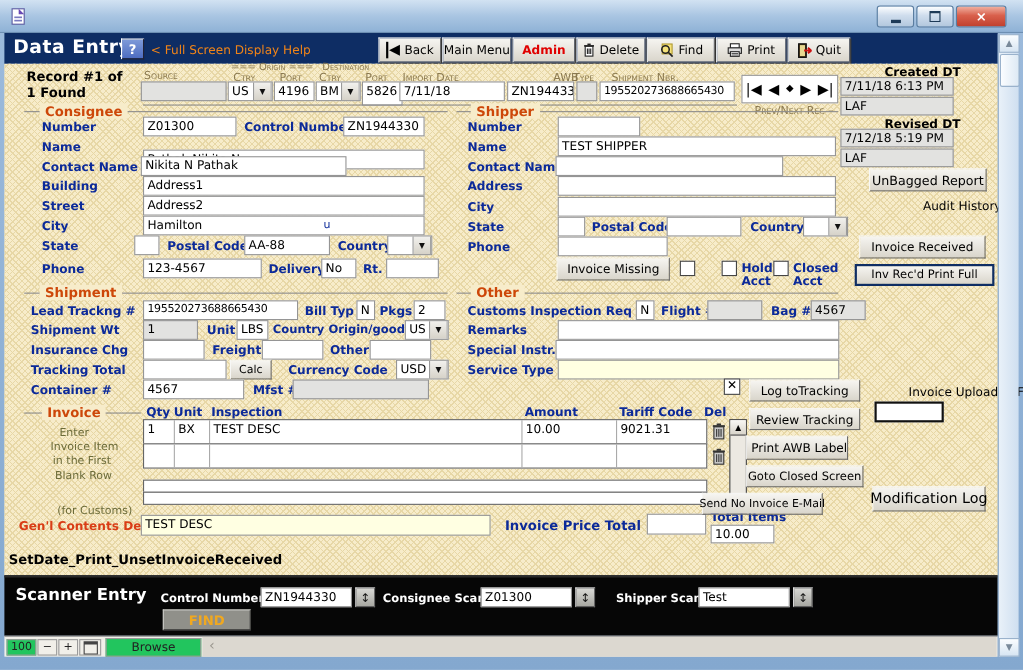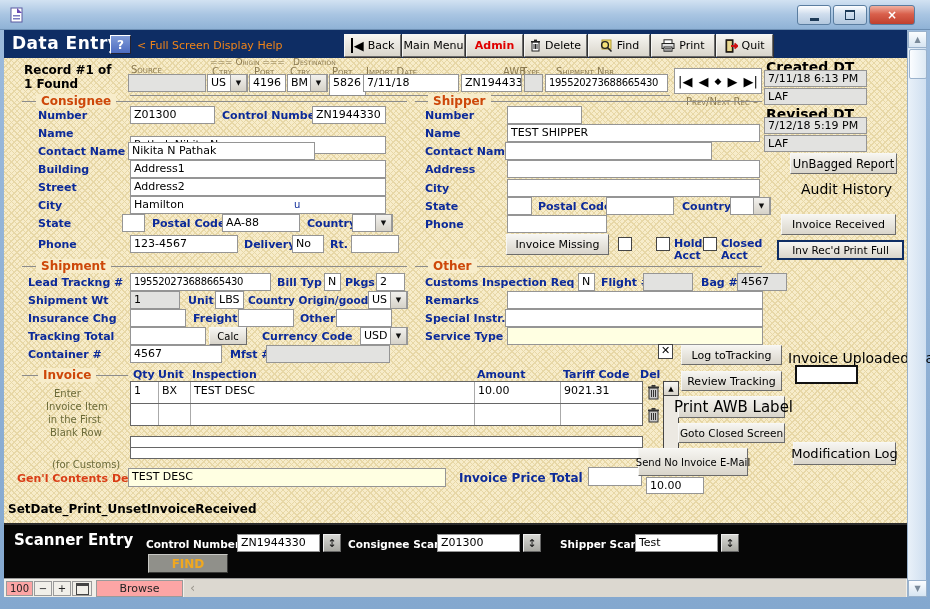--- a/index.html
+++ b/index.html
@@ -18,42 +18,42 @@
   #app-title{left:12px;top:33px;font-size:17px;font-weight:bold;color:#fff;letter-spacing:.5px;}
   #help-btn{left:110px;top:35px;width:21px;height:19px;background:linear-gradient(#7e9ad8,#4d6cc0);border:1px solid #fff;border-right-color:#223;border-bottom-color:#223;color:#fff;font-weight:bold;font-size:12px;display:flex;align-items:center;justify-content:center;}
   #help-text{left:137px;top:39px;font-size:11px;color:#f08418;}
   .tbtn{top:34px;height:23px;background:linear-gradient(#f6f5f1,#d9d5cb);border:1px solid #9a9a9a;border-top-color:#f6f6f4;border-left-color:#f6f6f4;border-right-color:#6c6c6c;border-bottom-color:#6c6c6c;font-size:11px;color:#000;display:flex;align-items:center;justify-content:center;gap:4px;box-shadow:1px 1px 0 #333;}
   
   #content{left:4px;top:58px;width:903px;height:465px;background-color:#f7ecca;
     background-image:repeating-linear-gradient(45deg,#e7d7a6 0 1px,transparent 1px 4px),
                      repeating-linear-gradient(-45deg,#e7d7a6 0 1px,transparent 1px 4px);}
   .sc{position:absolute;font-variant:small-caps;font-size:10px;color:#8a7950;white-space:nowrap;box-sizing:border-box;}
   .lbl{position:absolute;font-size:11px;font-weight:bold;color:#0c2a99;white-space:nowrap;box-sizing:border-box;}
-  .blk{position:absolute;font-size:14px;color:#000;white-space:nowrap;box-sizing:border-box;}
+  .blk{position:absolute;font-size:11px;color:#000;white-space:nowrap;box-sizing:border-box;margin-left:38px;}
   .fld{position:absolute;box-sizing:border-box;background:#fff;border:1px solid #959595;font-size:11px;line-height:14px;padding:1px 3px;overflow:hidden;white-space:nowrap;color:#000;}
   .gray{background:#e2e2e0;}
   .yellow{background:#ffffe2;}
   .num{font-size:10px;letter-spacing:-0.3px;}
   .legend{position:absolute;font-size:12px;font-weight:bold;color:#cd4709;background:#f7ecca;padding:0 5px;white-space:nowrap;z-index:2;}
   .sline{position:absolute;border-top:1px solid #8c8c8c;height:0;}
   .btn{position:absolute;box-sizing:border-box;background:linear-gradient(#f6f5f1,#d9d5cb);border:1px solid #9a9a9a;border-top-color:#f7f7f5;border-left-color:#f7f7f5;border-right-color:#6c6c6c;border-bottom-color:#6c6c6c;font-size:11px;color:#000;display:flex;align-items:center;justify-content:center;gap:4px;padding:0 3px;white-space:nowrap;}
   .cb{position:absolute;box-sizing:border-box;width:14px;height:14px;background:#fff;border:1px solid #444;font-size:11px;line-height:12px;text-align:center;}
   .dd{padding-right:17px;}
   .ddarrow{position:absolute;right:0;top:-1px;bottom:-1px;width:15px;background:linear-gradient(#f2f1ee,#d6d2c8);border:1px solid #9a9a9a;font-size:7px;display:flex;align-items:center;justify-content:center;color:#111;}
   .olive{position:absolute;font-size:10px;color:#6b6b3a;white-space:nowrap;}
   .prow{position:absolute;background:#fff;border:1px solid #666;box-sizing:border-box;}
   .cell{position:absolute;box-sizing:border-box;border-right:1px solid #aaa;top:0;bottom:0;font-size:11px;padding:2px 3px;white-space:nowrap;overflow:hidden;}
   .trash{position:absolute;width:13px;height:16px;}
   
   #scanner{left:4px;top:523px;width:903px;height:55px;background:#060606;border-top:2px solid #2a2a2a;}
   .wlbl{position:absolute;font-size:10.5px;font-weight:bold;color:#fff;white-space:nowrap;}
   .spin{position:absolute;width:18px;height:18px;background:linear-gradient(#d8d8d4,#a8a8a2);border:1px solid #666;border-top-color:#eee;border-left-color:#eee;color:#111;font-size:11px;display:flex;align-items:center;justify-content:center;box-sizing:border-box;}
   
   #statusbar{left:4px;top:578px;width:903px;height:19px;background:#f1efe9;border-top:1px solid #9a9a9a;}
-  .sbox{position:absolute;box-sizing:border-box;background:#fca5a5;border:1px solid #9a9a9a;font-size:10px;color:#222;display:flex;align-items:center;justify-content:center;}
+  .sbox{position:absolute;box-sizing:border-box;background:#22c55e;border:1px solid #9a9a9a;font-size:10px;color:#222;display:flex;align-items:center;justify-content:center;}
   
   #vscroll{left:907px;top:31px;width:19px;height:566px;background:linear-gradient(90deg,#e9f1f9,#cfdff0);border-left:1px solid #9ab2cc;}
   .sarrow{position:absolute;left:0;width:19px;height:17px;background:linear-gradient(#fbfdff,#d7e5f2);border:1px solid #9ab2cc;color:#7a8a9a;font-size:8px;display:flex;align-items:center;justify-content:center;box-sizing:border-box;}
 </style>
 </head>
 <body>
 
 <div id="titlebar" class="abs">
   <svg class="abs" style="left:9px;top:7px" width="16" height="16" viewBox="0 0 16 16">
     <rect x="2" y="1" width="11" height="14" fill="#fff" stroke="#5a5aa0"></rect>
@@ -347,33 +347,33 @@
 <div class="lbl" style="left:646px;top:464px">Total Items</div>
 <div class="fld" style="left:646px;top:477px;width:58px;height:17px">10.00</div>
 <div class="abs" style="left:8px;top:502px;font-size:12px;font-weight:bold;color:#000">SetDate_Print_UnsetInvoiceReceived</div>
 
 <div class="btn" style="left:681px;top:345px;width:101px;height:20px">
     <span>Log toTracking</span>
   </div>
 <div class="btn" style="left:681px;top:371px;width:101px;height:20px">
     <span>Review Tracking</span>
   </div>
-<div class="btn" style="left:678px;top:396px;width:107px;height:22px;font-size:15px">
+<div class="btn" style="left:678px;top:396px;width:93px;height:22px;font-size:11px">
   <svg width="13" height="12" viewBox="0 0 14 13">
       <rect x="3" y="0.8" width="8" height="4" fill="#fff" stroke="#222"></rect>
       <rect x="1" y="4.5" width="12" height="5" fill="#ddd" stroke="#222"></rect>
       <rect x="3" y="8" width="8" height="4.2" fill="#fff" stroke="#222"></rect>
       <line x1="4" y1="9.6" x2="10" y2="9.6" stroke="#555"></line>
     </svg>
   <span>Print AWB Label</span>
 </div>
 <div class="btn" style="left:678px;top:423px;width:107px;height:20px;font-size:10.5px">
     <span>Goto Closed Screen</span>
   </div>
-<div class="btn" style="left:638px;top:448px;width:110px;height:28px;font-size:10px">
+<div class="btn" style="left:638px;top:448px;width:110px;height:20px;font-size:10px">
     <span>Send No Invoice E-Mail</span>
   </div>
 <div class="blk" style="left:788px;top:350px">Invoice Uploaded Flag</div>
 <div class="abs" style="left:795px;top:365px;width:63px;height:19px;background:#fff;border:2px solid #111"></div>
 <div class="btn" style="left:793px;top:442px;width:103px;height:23px;font-size:13px">
     <span>Modification Log</span>
   </div>
 
 <div id="scanner" class="abs"></div>
 <div class="abs" style="left:14px;top:531px;font-size:15px;font-weight:bold;color:#fff">Scanner Entry</div>

